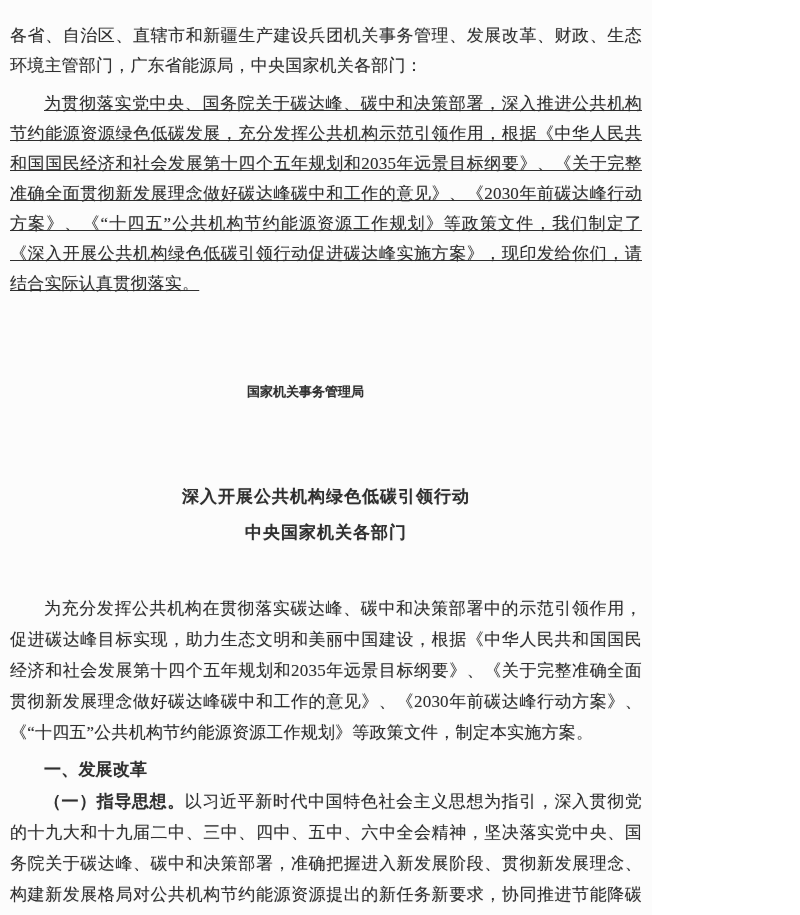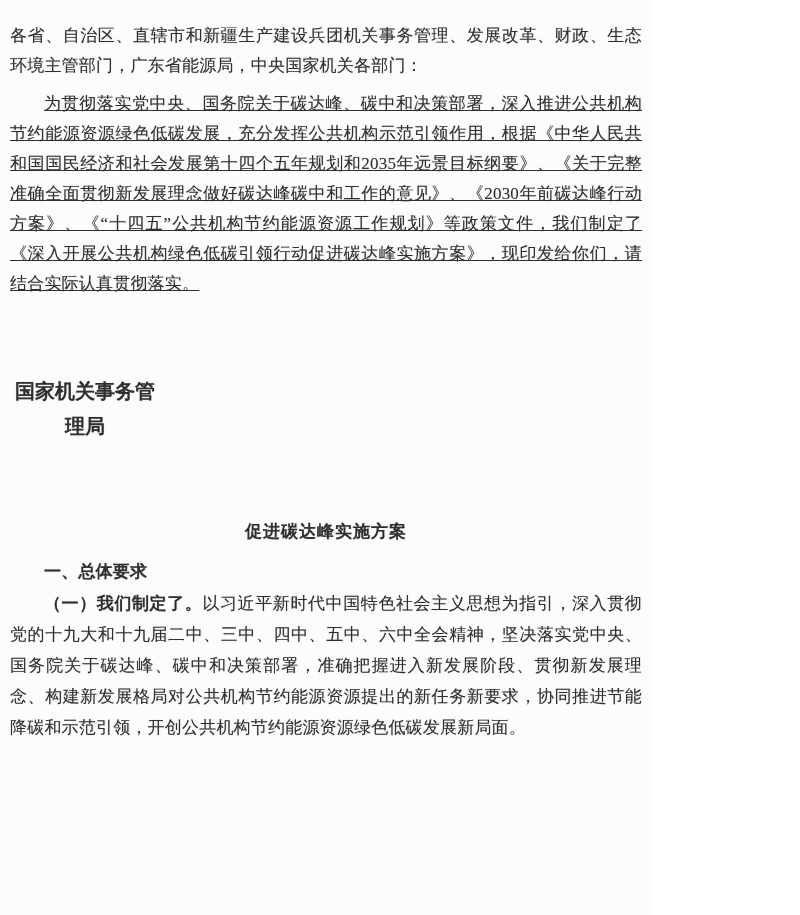--- a/index.html
+++ b/index.html
@@ -20,23 +20,23 @@
   .para {
     font-size: 17px;
     line-height: 30px;
     text-align: justify;
     letter-spacing: 0.2px;
   }
   .indent { text-indent: 2em; }
   .p-forward { margin-top: 8px; text-decoration: underline; }
   .sig-block {
     display: flex;
-    justify-content: space-between;
+    justify-content: center;
     margin-top: 75px;
-    font-size: 20px;
+    font-size: 13px;
     font-weight: bold;
   }
   .sig-col { text-align: center; line-height: 35px; }
   .sig-left  { width: 150px; margin-right: 41px; }
   .sig-right { width: 160px; }
   .sig-shift-sm { transform: translateX(-15px); }
   .sig-date  { transform: translateX(-31px); white-space: nowrap; }
   .title-block {
     margin-top: 70px;
     text-align: center;
@@ -63,22 +63,24 @@
 
     <p class="para indent p-forward">为贯彻落实党中央、国务院关于碳达峰、碳中和决策部署，深入推进公共机构节约能源资源绿色低碳发展，充分发挥公共机构示范引领作用，根据《中华人民共和国国民经济和社会发展第十四个五年规划和2035年远景目标纲要》、《关于完整准确全面贯彻新发展理念做好碳达峰碳中和工作的意见》、《2030年前碳达峰行动方案》、《“十四五”公共机构节约能源资源工作规划》等政策文件，我们制定了《深入开展公共机构绿色低碳引领行动促进碳达峰实施方案》，现印发给你们，请结合实际认真贯彻落实。</p>
 
     <div class="sig-block">
       <div class="sig-col sig-left">
         <div>国家机关事务管理局</div>
       </div>
     </div>
 
     <div class="title-block">
-      <div class="title-line">促进碳达峰实施方案</div>
+      <div class="title-line">深入开展公共机构绿色低碳引领行动</div>
+      <div class="title-line">中央国家机关各部门</div>
     </div>
 
+    <p class="para indent body-para">为充分发挥公共机构在贯彻落实碳达峰、碳中和决策部署中的示范引领作用，促进碳达峰目标实现，助力生态文明和美丽中国建设，根据《中华人民共和国国民经济和社会发展第十四个五年规划和2035年远景目标纲要》、《关于完整准确全面贯彻新发展理念做好碳达峰碳中和工作的意见》、《2030年前碳达峰行动方案》、《“十四五”公共机构节约能源资源工作规划》等政策文件，制定本实施方案。</p>
 
-    <p class="para indent heading">一、总体要求</p>
+    <p class="para indent heading">一、发展改革</p>
 
-    <p class="para indent sub-para"><span class="bold-label">（一）我们制定了。</span><span>以习近平新时代中国特色社会主义思想为指引，深入贯彻党的十九大和十九届二中、三中、四中、五中、六中全会精神，坚决落实党中央、国务院关于碳达峰、碳中和决策部署，准确把握进入新发展阶段、贯彻新发展理念、构建新发展格局对公共机构节约能源资源提出的新任务新要求，协同推进节能降碳和示范引领，开创公共机构节约能源资源绿色低碳发展新局面。</span></p>
+    <p class="para indent sub-para"><span class="bold-label">（一）指导思想。</span><span>以习近平新时代中国特色社会主义思想为指引，深入贯彻党的十九大和十九届二中、三中、四中、五中、六中全会精神，坚决落实党中央、国务院关于碳达峰、碳中和决策部署，准确把握进入新发展阶段、贯彻新发展理念、构建新发展格局对公共机构节约能源资源提出的新任务新要求，协同推进节能降碳和示范引领，开创公共机构节约能源资源绿色低碳发展新局面。</span></p>
 
   </div>
 </div>
 
 </body></html>

